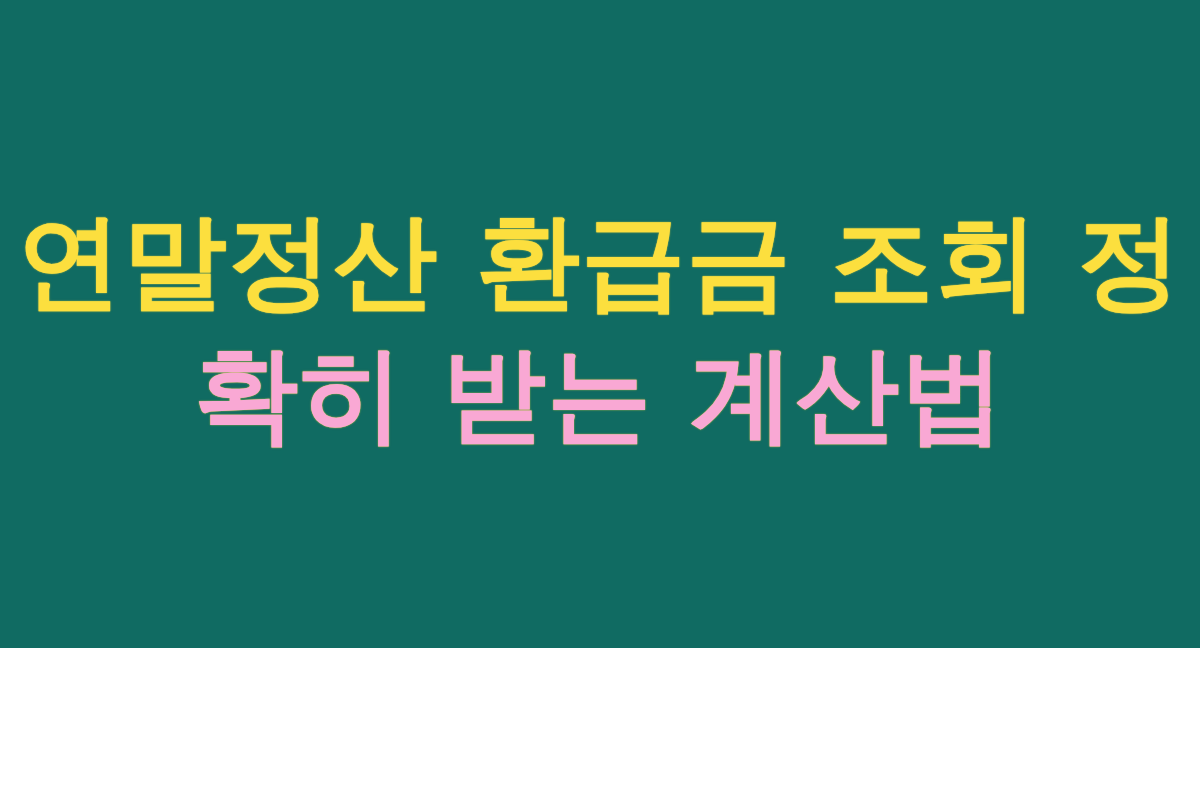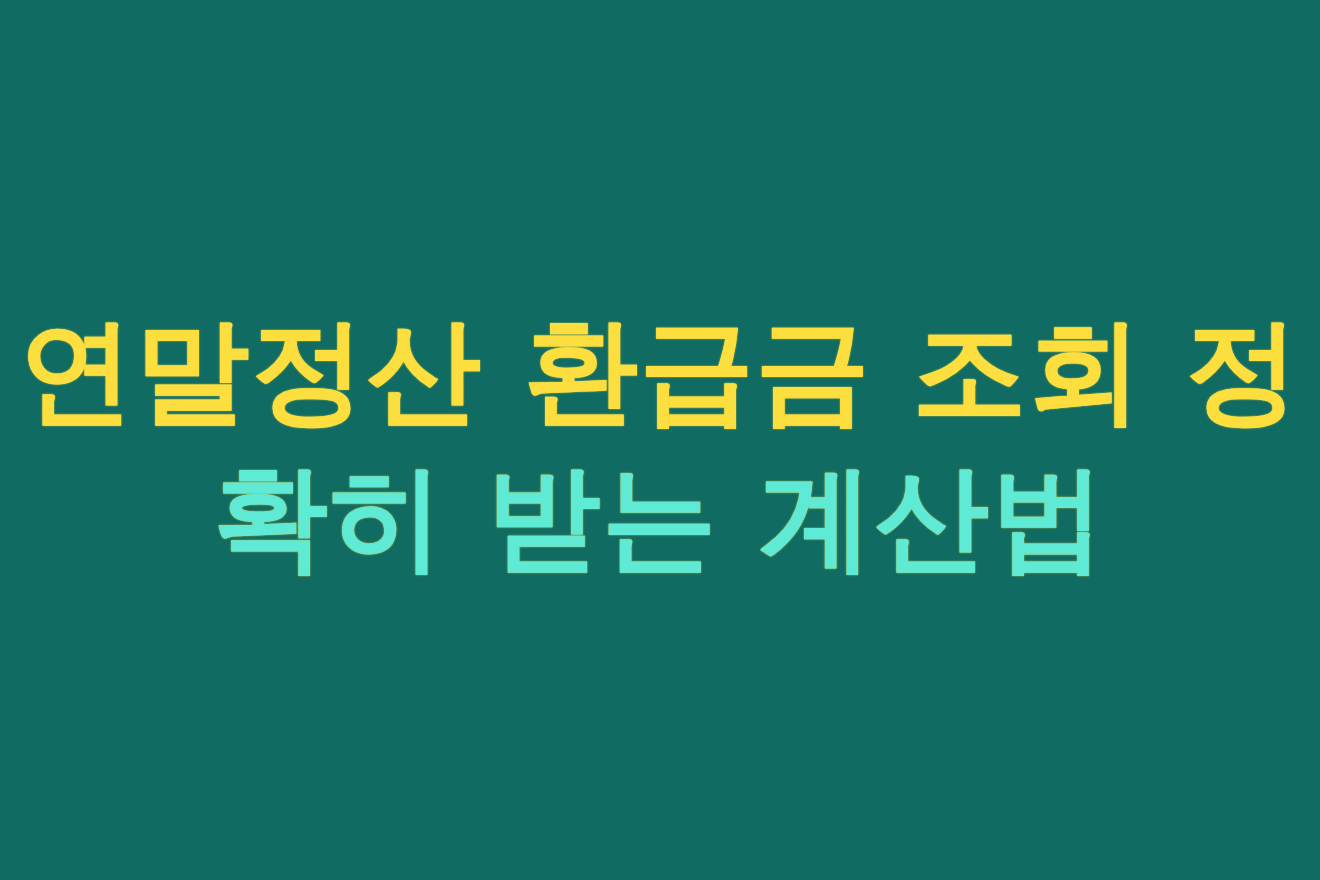--- a/index.html
+++ b/index.html
@@ -12,21 +12,21 @@
     width: 1200px;
     height: 800px;
     overflow: hidden;
     font-family: "DejaVu Sans", "Liberation Sans", sans-serif;
   }
 
   
   .banner {
     position: relative;
     width: 1200px;
-    height: 800px;
+    height: 648px;
     box-sizing: border-box;
     display: flex;
     align-items: center;
     justify-content: center;
     background: #106B62;
     overflow: hidden;
   }
 
   
   .headline {
@@ -68,17 +68,17 @@
 </style>
 </head>
 <body>
 
 <div class="banner" style="background: rgb(16, 107, 98);">
 
   <h1 class="headline">
 
     <span class="headline-line headline-line--1" style="color: rgb(252, 223, 62);">연말정산 환급금 조회 정</span>
 
-    <span class="headline-line headline-line--2" style="color: #5eead4;">확히 받는 계산법</span>
+    <span class="headline-line headline-line--2" style="color: #f9a8d4;">확히 받는 계산법</span>
 
   </h1>
 
 </div>
 
 </body></html>

